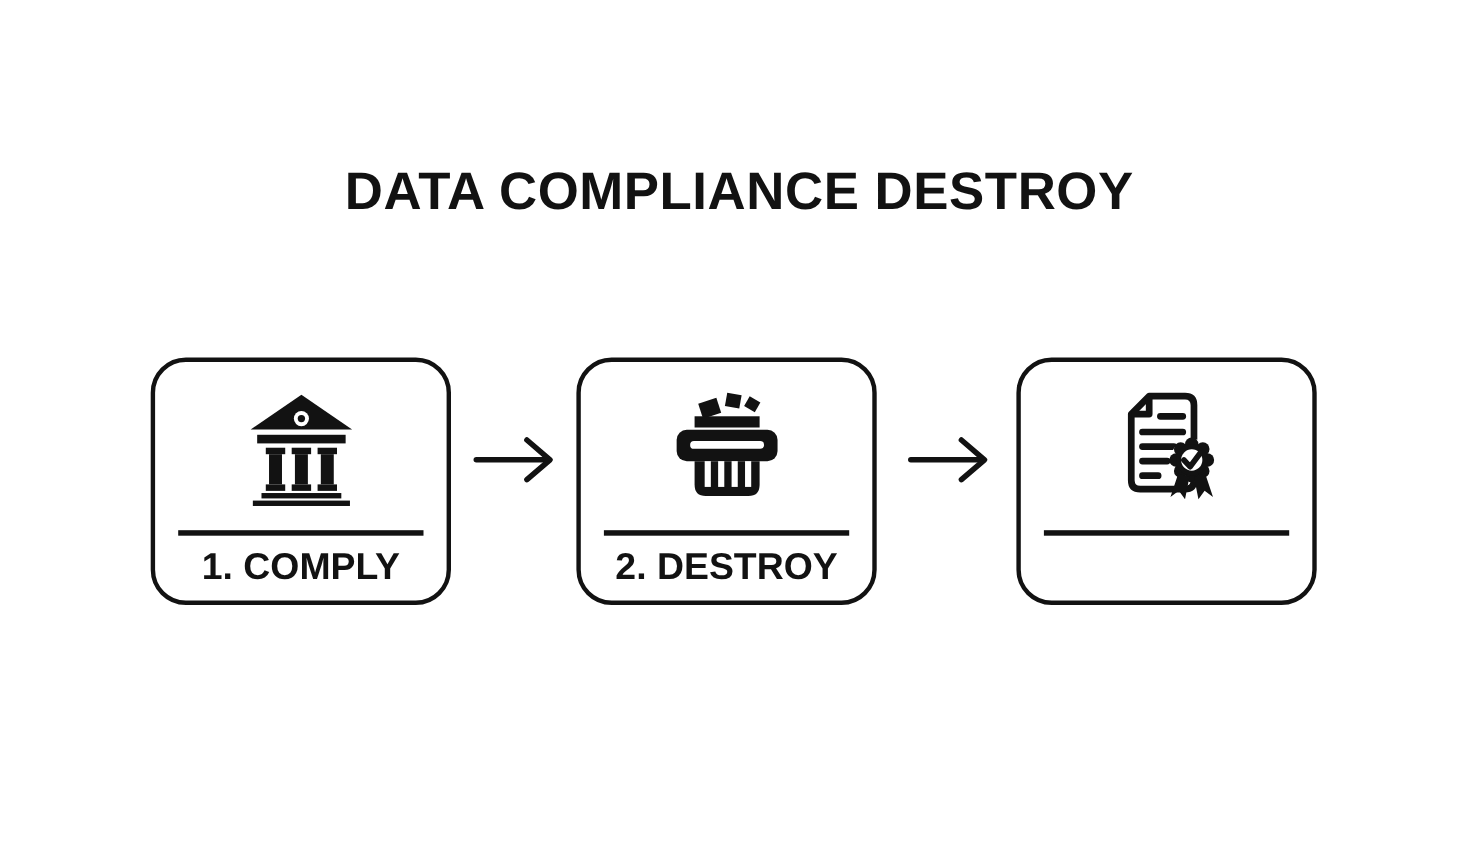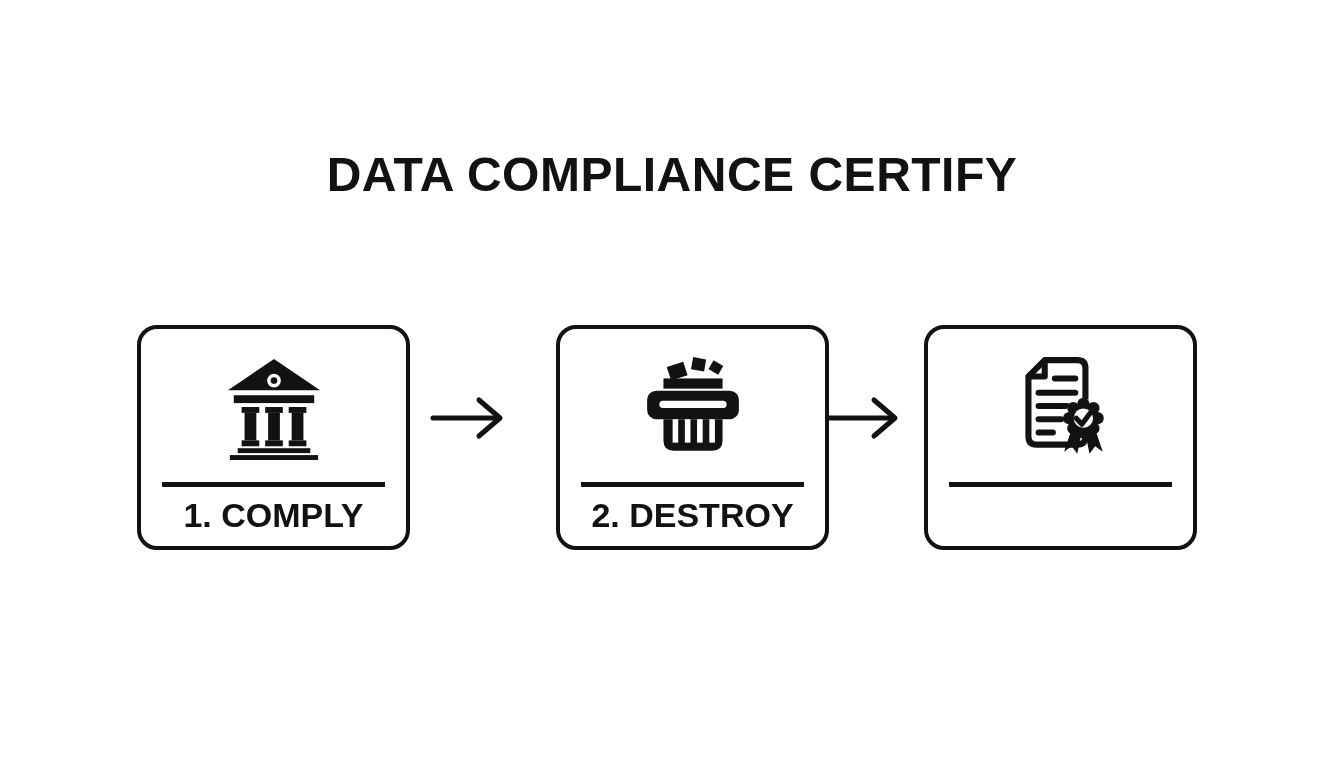--- a/index.html
+++ b/index.html
@@ -27,25 +27,25 @@
     line-height:1;
     letter-spacing:0.5px;
     color:var(--ink);
     white-space:nowrap;
   }
   .step-box{
     position:absolute;
     top:325px;
     width:273px;height:225px;
     border:4px solid var(--ink);
-    border-radius:20px;
+    border-radius:32px;
     background:var(--bg);
   }
   .step-box.pos-1{left:137px;}
-  .step-box.pos-2{left:556px;}
+  .step-box.pos-2{left:524px;}
   .step-box.pos-3{left:924px;}
   .icon-area{
     position:absolute;
     top:16px;left:0;right:0;
     height:126px;
     display:flex;
     align-items:center;
     justify-content:center;
   }
   .divider{
@@ -73,21 +73,21 @@
   .flow-arrow.pos-1{left:430px;}
   .flow-arrow.pos-2{left:825px;}
   svg .ink{fill:var(--ink);}
   svg .paper{fill:var(--bg);}
 </style>
 </head>
 <body>
 
 <div class="canvas">
 
-  <div class="title">DATA COMPLIANCE CERTIFY</div>
+  <div class="title">DATA COMPLIANCE DESTROY</div>
 
   <div class="step-box pos-1">
     <div class="icon-area">
       <svg width="102" height="108" viewBox="0 0 104 106" aria-hidden="true">
         <path class="ink" d="M52,3 L99,35 L5,35 Z"></path>
         <circle class="paper" cx="52" cy="25" r="7"></circle>
         <circle class="ink" cx="52" cy="25" r="3.4"></circle>
         <rect class="ink" x="11" y="40" width="82" height="8"></rect>
         <rect class="ink" x="19" y="52" width="18" height="6"></rect>
         <rect class="ink" x="43" y="52" width="18" height="6"></rect>

